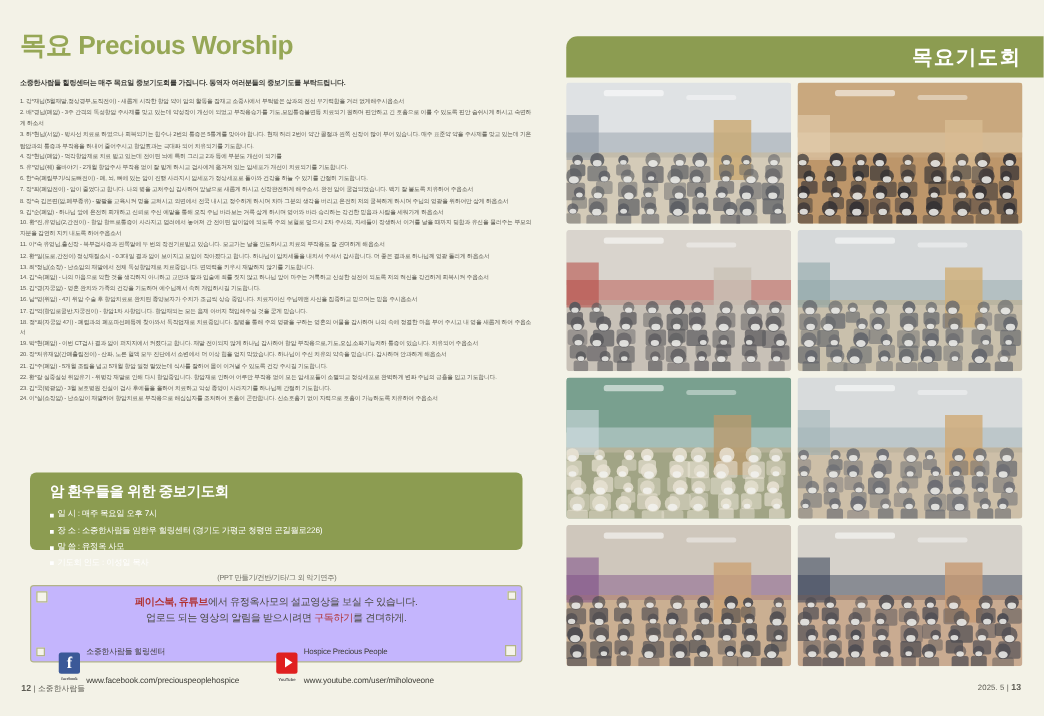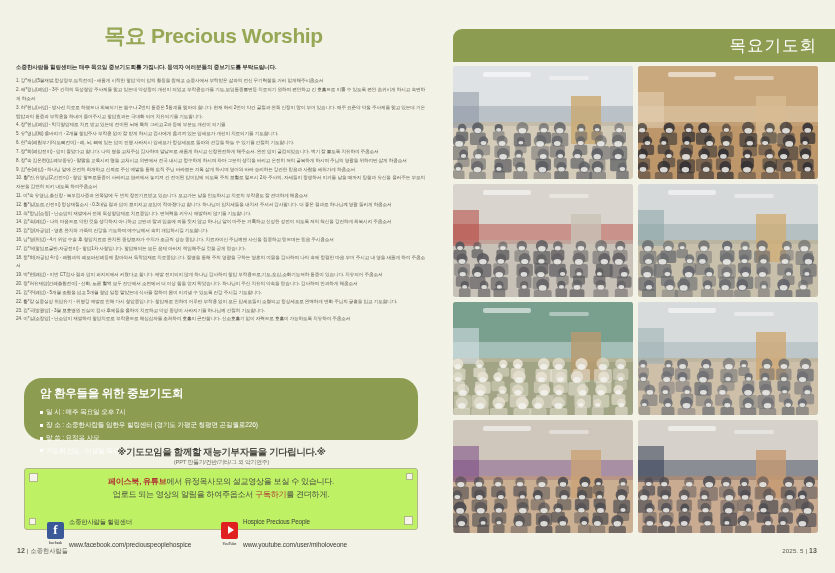--- a/index.html
+++ b/index.html
@@ -26,21 +26,20 @@
   
   #left-col {
     position: absolute;
     left: 0; top: 0;
     width: 443px;
     height: 573px;
     padding: 22px 14px 0 16px;
   }
 
   #title-row {
-    text-align: center;
     padding-right: 18px;
   }
   #worship-title {
     font-size: 21px;
     font-weight: bold;
     color: #96a756;
     letter-spacing: -0.4px;
     white-space: nowrap;
   }
 
@@ -66,21 +65,21 @@
     padding-right: 4px;
   }
 
   
   #info-box {
     position: absolute;
     left: 24px; top: 378px;
     width: 394px;
     height: 62px;
     background: #8c9c51;
-    border-radius: 18px;
+    border-radius: 5px;
     padding: 8px 16px 0 16px;
     color: #ffffff;
   }
   #info-title {
     font-size: 11.5px;
     font-weight: bold;
     letter-spacing: -0.3px;
     margin-bottom: 5px;
   }
   .info-grid {
@@ -126,21 +125,21 @@
   }
 
   
   #sns-box {
     position: absolute;
     left: 24px; top: 468px;
     width: 394px;
     height: 62px;
     border: 1.1px solid #b2b489;
     border-radius: 3px;
-    background: #bef264;
+    background: #c4b5fd;
     padding-top: 7px;
   }
   #sns-box::before, #sns-box::after {
     content: "";
     position: absolute;
     width: 7px; height: 7px;
     border: 1px solid #b2b489;
     background: #f5f4ea;
   }
   #sns-box::before { left: 4px; top: 4px; }
@@ -218,21 +217,21 @@
     border-top-left-radius: 9px;
     border-bottom-left-radius: 0;
     display: flex;
     align-items: center;
     justify-content: flex-end;
     padding-right: 18px;
   }
   #banner-title {
     color: #ffffff;
     font-size: 16.5px;
-    font-weight: normal;
+    font-weight: bold;
     letter-spacing: 1px;
     font-family: "Liberation Serif", serif;
   }
 
   #photo-grid {
     position: absolute;
     left: 4px; top: 66px;
     width: 380px;
     display: grid;
     grid-template-columns: 180px 180px;
@@ -321,32 +320,31 @@
           <span class="bullet"></span>
           <span>말 씀 : 유정옥 사모</span>
         </div>
         <div class="info-item info-col-b">
           <span class="bullet"></span>
           <span>기도회 인도 : 이성일 목사</span>
         </div>
       </div>
   </div>
 
-  <div id="note-main">※기도모임을 함께할 재능기부자들을 기다립니다.※</div>
   <div id="note-sub">(PPT 만들기/건반/기타/그 외 악기연주)</div>
 
   <div id="sns-box">
     <span class="corner-tl"></span>
     <span class="corner-br"></span>
 
     <div class="sns-line">
       <span class="hl">페이스북, 유튜브</span><span>에서 유정옥사모의 설교영상을 보실 수 있습니다.</span>
     </div>
     <div class="sns-line">
-      <span>업로드 되는 영상의 알림을 하여주옵소서 </span><span class="hl2">구독하기</span><span>를 견뎌하게.</span>
+      <span>업로드 되는 영상의 알림을 받으시려면 </span><span class="hl2">구독하기</span><span>를 견뎌하게.</span>
     </div>
 
     <div id="sns-accounts">
 
       <div class="sns-acct">
         <span class="sns-ic fb-ic">f
           <span class="sns-ic-cap">facebook</span>
         </span>
         <span class="sns-text">
           <span class="sns-name">소중한사람들 힐링센터</span><br>

